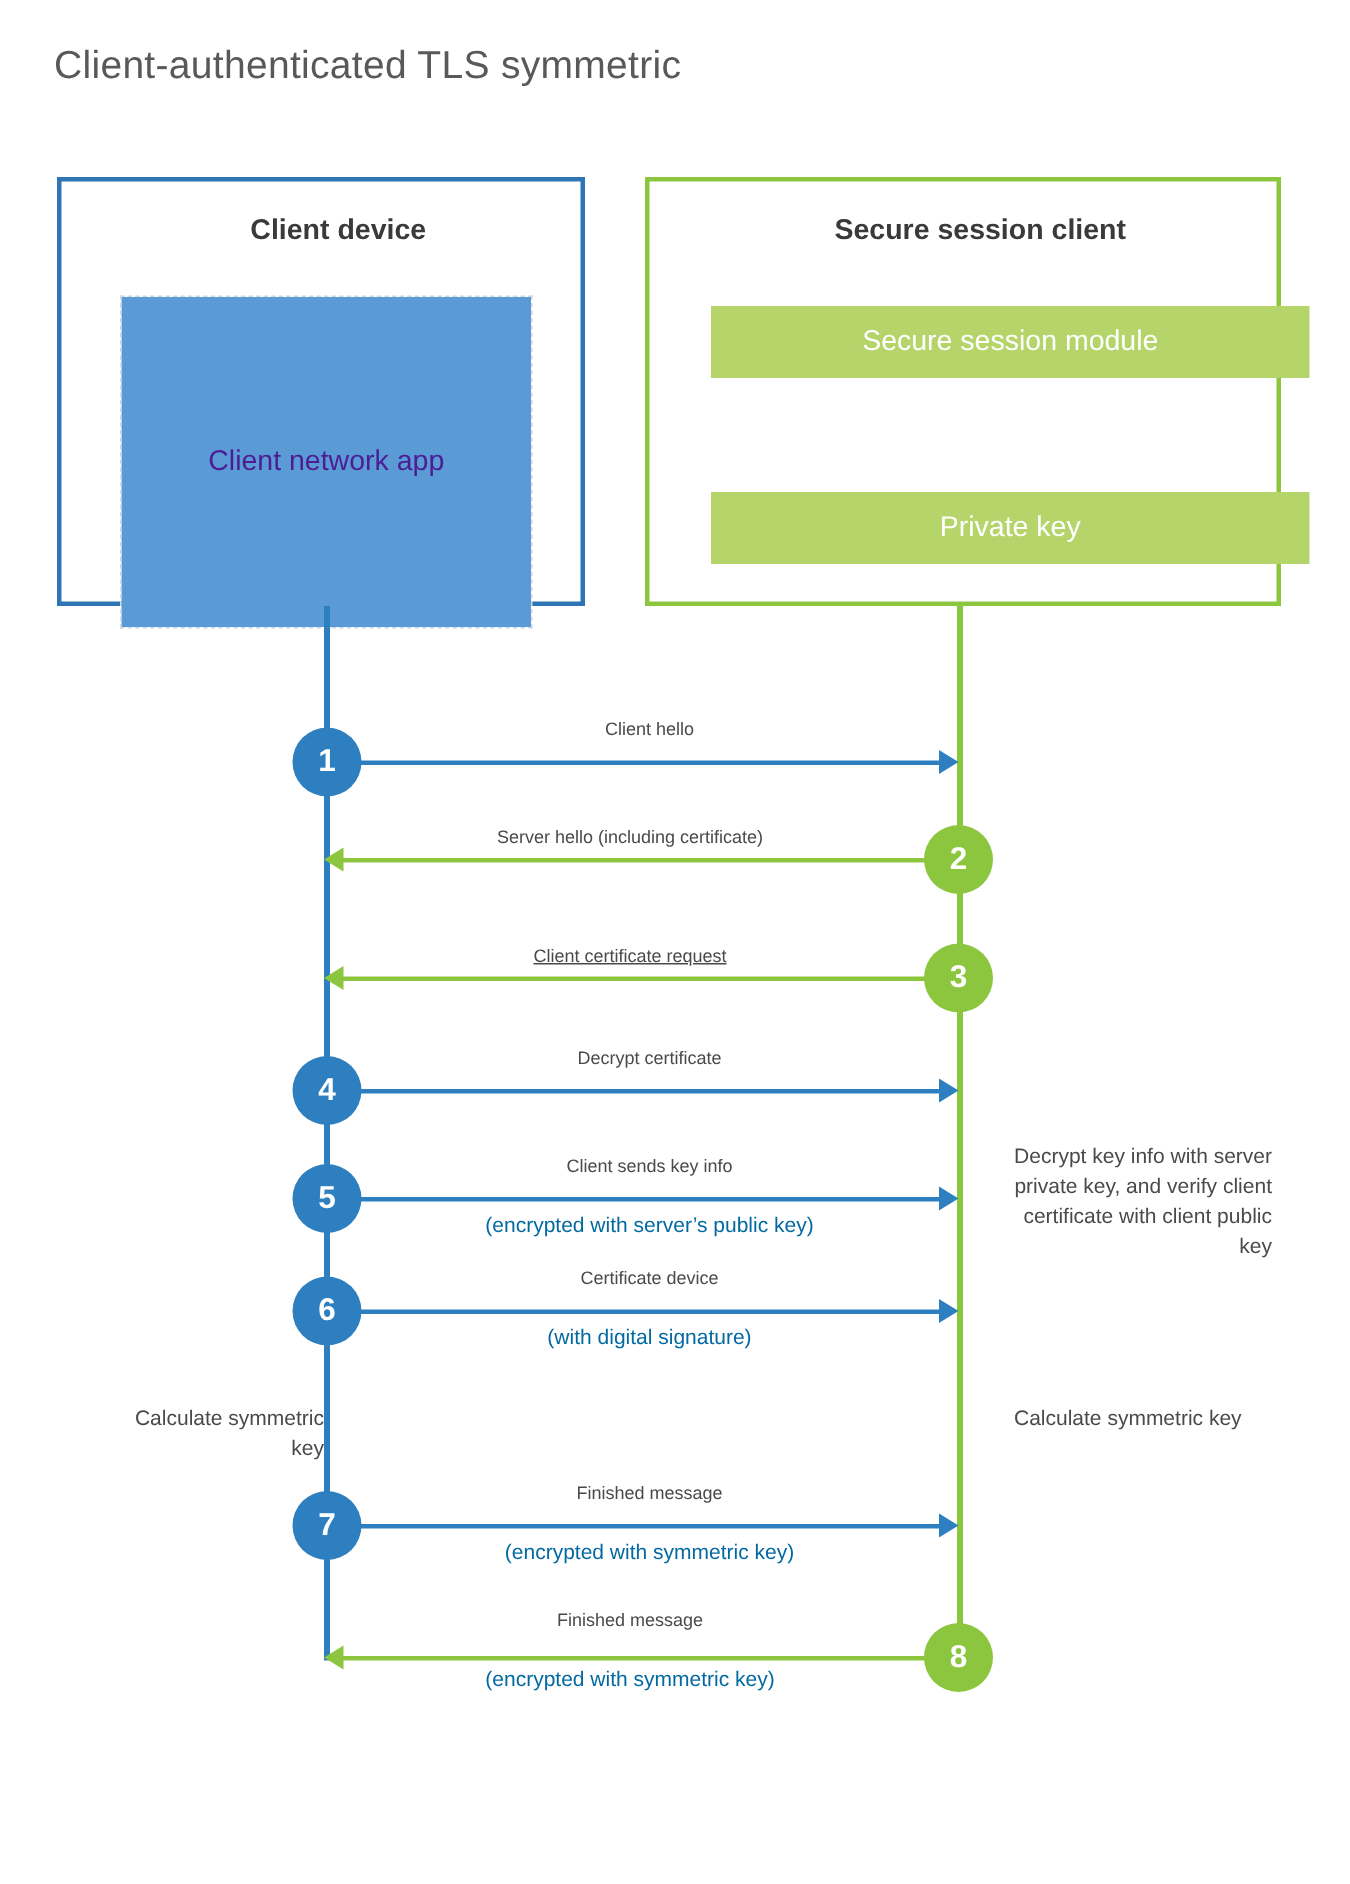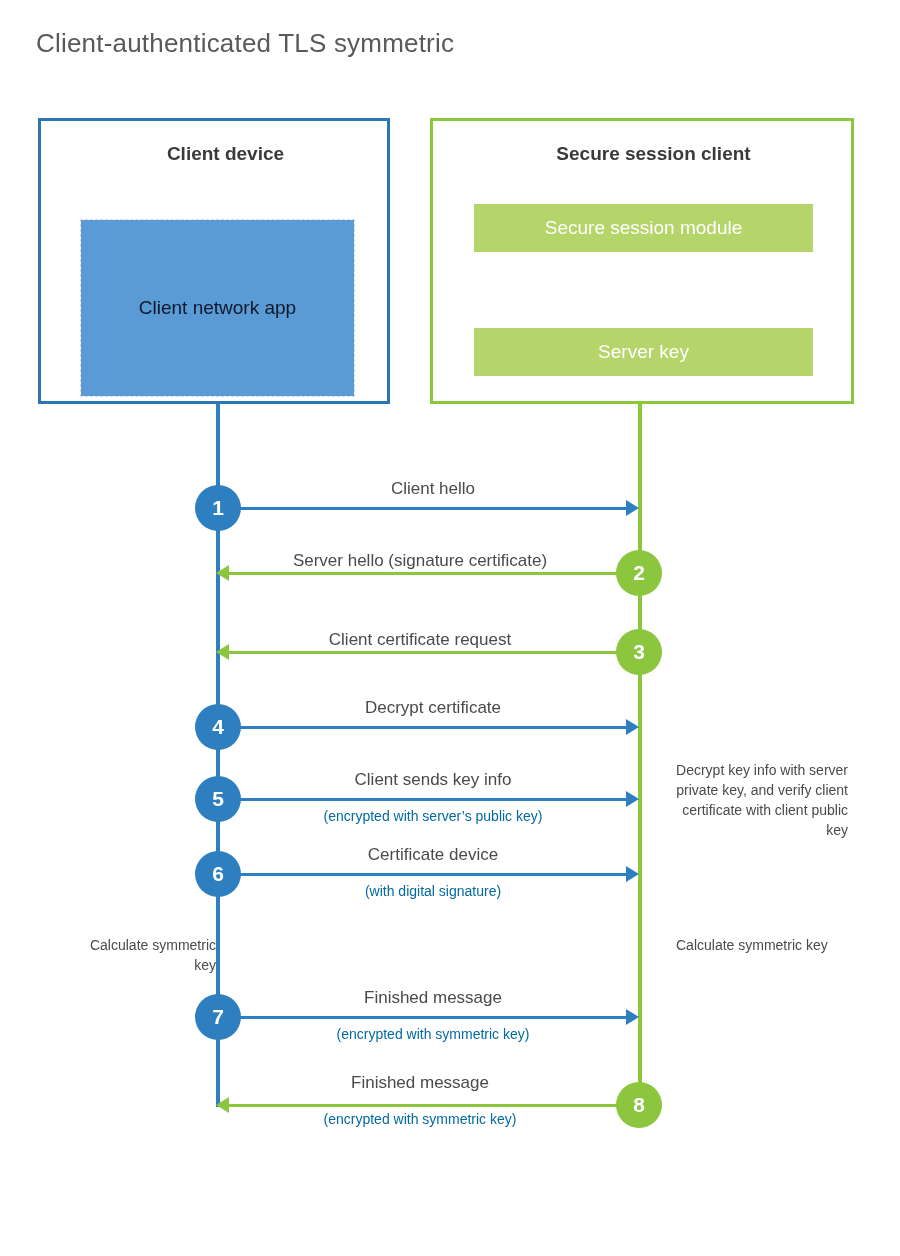--- a/index.html
+++ b/index.html
@@ -55,38 +55,38 @@
     text-align: center;
     font-size: 19px;
     font-weight: bold;
     color: #3a3a3a;
     margin-left: 23px;
   }
 
   #client-app-box {
     position: absolute;
     left: 40px;
-    top: 99px;
+    top: 77px;
     width: 273px;
-    height: 176px;
+    height: 220px;
     background: #5B9BD5;
     outline: 1px dashed #cfd8e3;
     display: flex;
     align-items: center;
     justify-content: center;
-    color: #0f172a;
+    color: #4c1d95;
     font-size: 19px;
     line-height: 1.35;
     text-align: center;
   }
 
   .server-item {
     position: absolute;
     left: 41px;
-    width: 339px;
+    width: 399px;
     height: 48px;
     background: #B5D56A;
     display: flex;
     align-items: center;
     justify-content: center;
     color: #ffffff;
     font-size: 19px;
   }
   #server-item-0 { top: 83px; }
   #server-item-1 { top: 145px; }
@@ -139,21 +139,21 @@
     color: #ffffff;
     font-size: 21px;
     font-weight: bold;
   }
   .step-circle.blue { background: #2E7FBF; }
   .step-circle.green { background: #8CC63E; }
 
   .msg-label {
     position: absolute;
     text-align: center;
-    font-size: 17px;
+    font-size: 12px;
     color: #4a4a4a;
     white-space: nowrap;
   }
   .msg-sublabel {
     position: absolute;
     text-align: center;
     font-size: 14px;
     color: #0369a1;
     white-space: nowrap;
   }
@@ -190,40 +190,40 @@
 <div id="page-title">Client-authenticated TLS symmetric</div>
 
 <div id="client-device-box" class="actor-box">
   <div class="actor-title">Client device</div>
   <div id="client-app-box">Client network app</div>
 </div>
 
 <div id="server-box" class="actor-box">
   <div class="actor-title">Secure session client</div>
   <div id="server-item-0" class="server-item">Secure session module</div>
-  <div id="server-item-2" class="server-item">Server key</div>
+  <div id="server-item-2" class="server-item">Private key</div>
 </div>
 
 <div id="client-lifeline" class="lifeline"></div>
 <div id="server-lifeline" class="lifeline"></div>
 
 <div class="msg-line blue" style="left:218px; top:507px; width:408px;"></div>
 <div class="arrow-head right blue" style="left:626px; top:500px;"></div>
 <div class="step-circle blue" style="left:195px; top:485px;">1</div>
 <div class="msg-label" style="left:228px; top:479px; width:410px;">Client hello</div>
 
 <div class="msg-line green" style="left:228px; top:572px; width:390px;"></div>
 <div class="arrow-head left green" style="left:216px; top:565px;"></div>
 <div class="step-circle green" style="left:616px; top:550px;">2</div>
-<div class="msg-label" style="left:220px; top:551px; width:400px;">Server hello (signature certificate)</div>
+<div class="msg-label" style="left:220px; top:551px; width:400px;">Server hello (including certificate)</div>
 
 <div class="msg-line green" style="left:228px; top:651px; width:390px;"></div>
 <div class="arrow-head left green" style="left:216px; top:644px;"></div>
 <div class="step-circle green" style="left:616px; top:629px;">3</div>
-<div class="msg-label" style="left:220px; top:630px; width:400px;">Client certificate request</div>
+<div class="msg-label" style="left:220px; top:630px; width:400px;text-decoration:underline;">Client certificate request</div>
 
 <div class="msg-line blue" style="left:218px; top:726px; width:408px;"></div>
 <div class="arrow-head right blue" style="left:626px; top:719px;"></div>
 <div class="step-circle blue" style="left:195px; top:704px;">4</div>
 <div class="msg-label" style="left:228px; top:698px; width:410px;">Decrypt certificate</div>
 
 <div class="msg-line blue" style="left:218px; top:798px; width:408px;"></div>
 <div class="arrow-head right blue" style="left:626px; top:791px;"></div>
 <div class="step-circle blue" style="left:195px; top:776px;">5</div>
 <div class="msg-label" style="left:228px; top:770px; width:410px;">Client sends key info</div>

